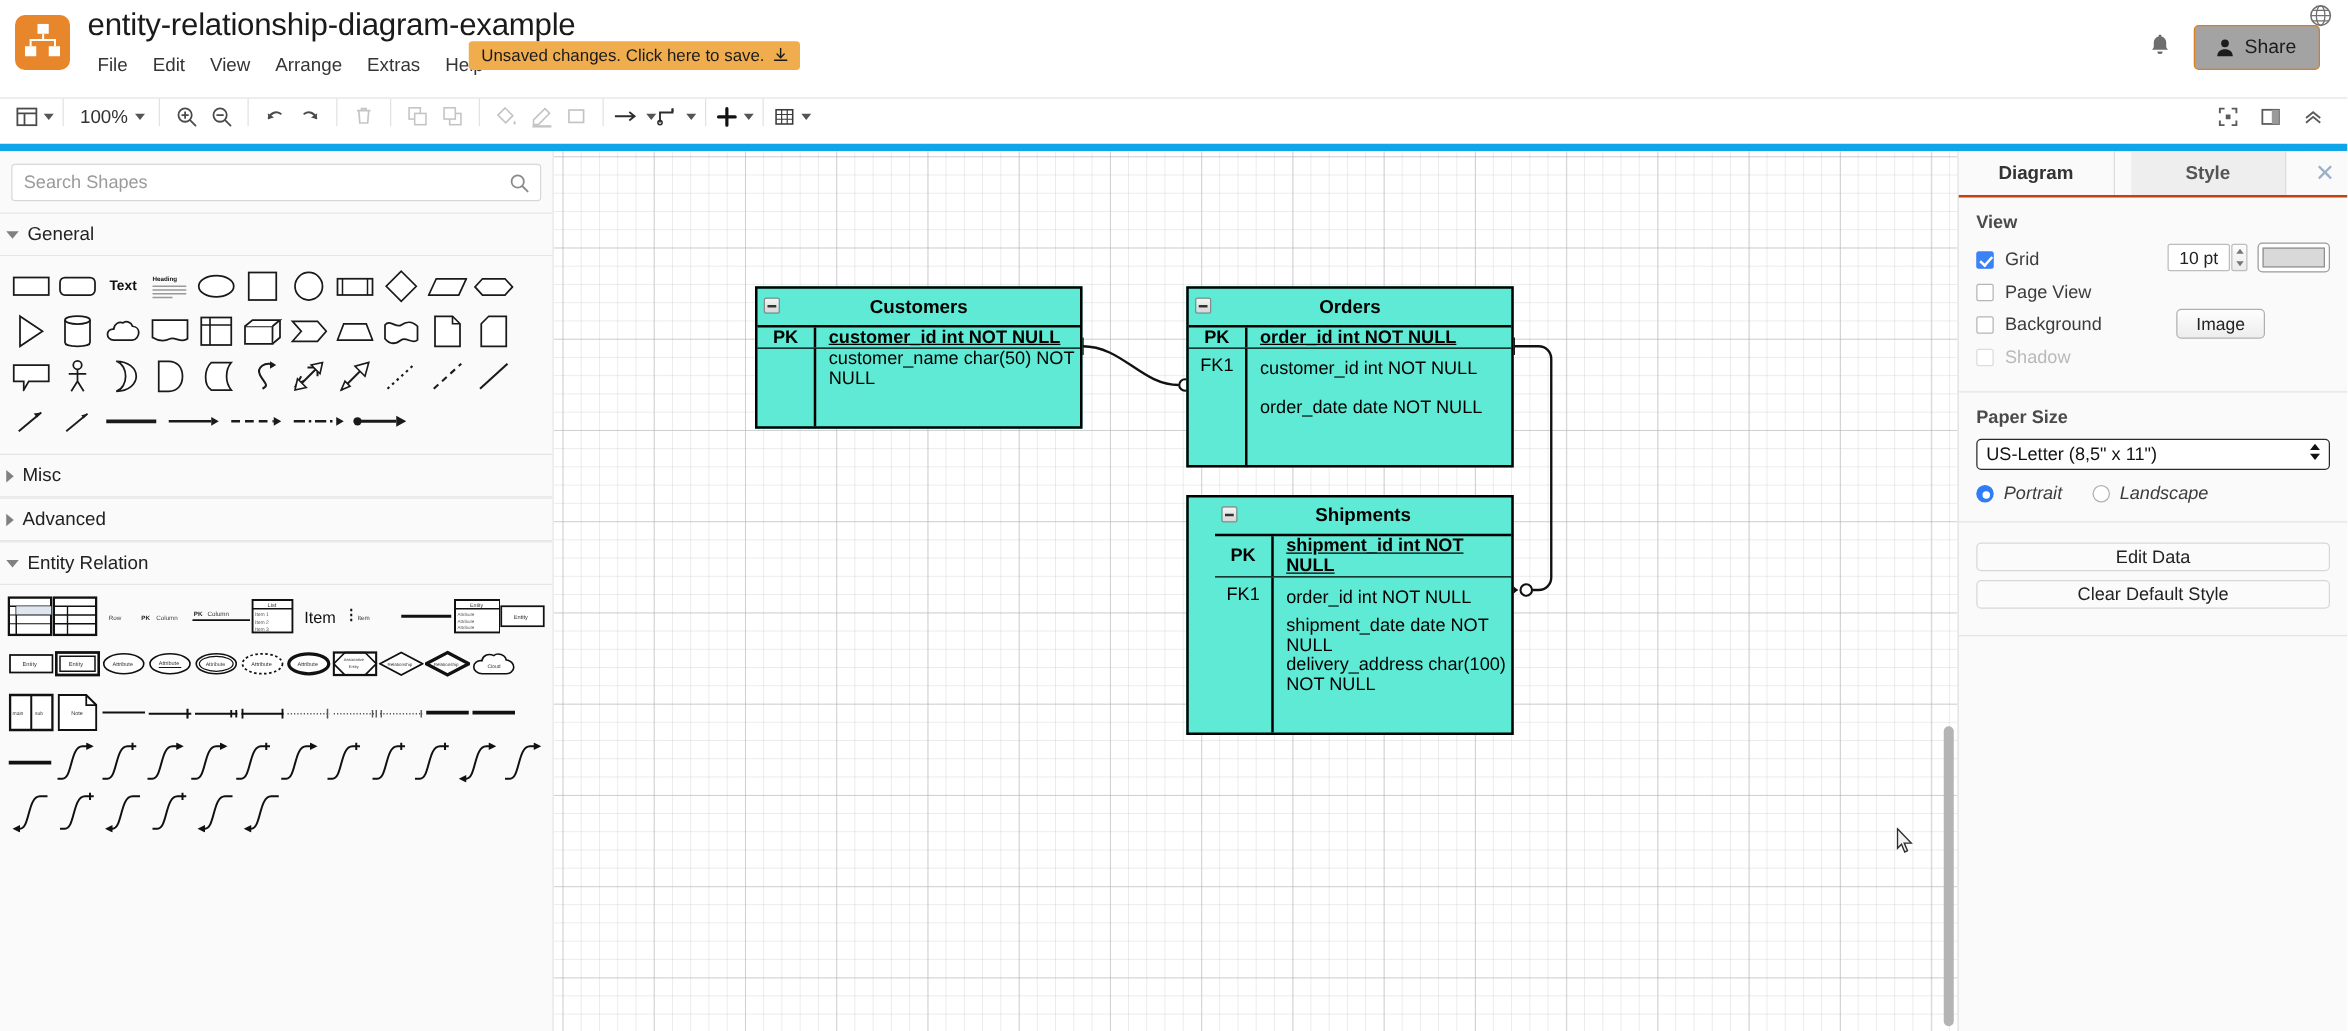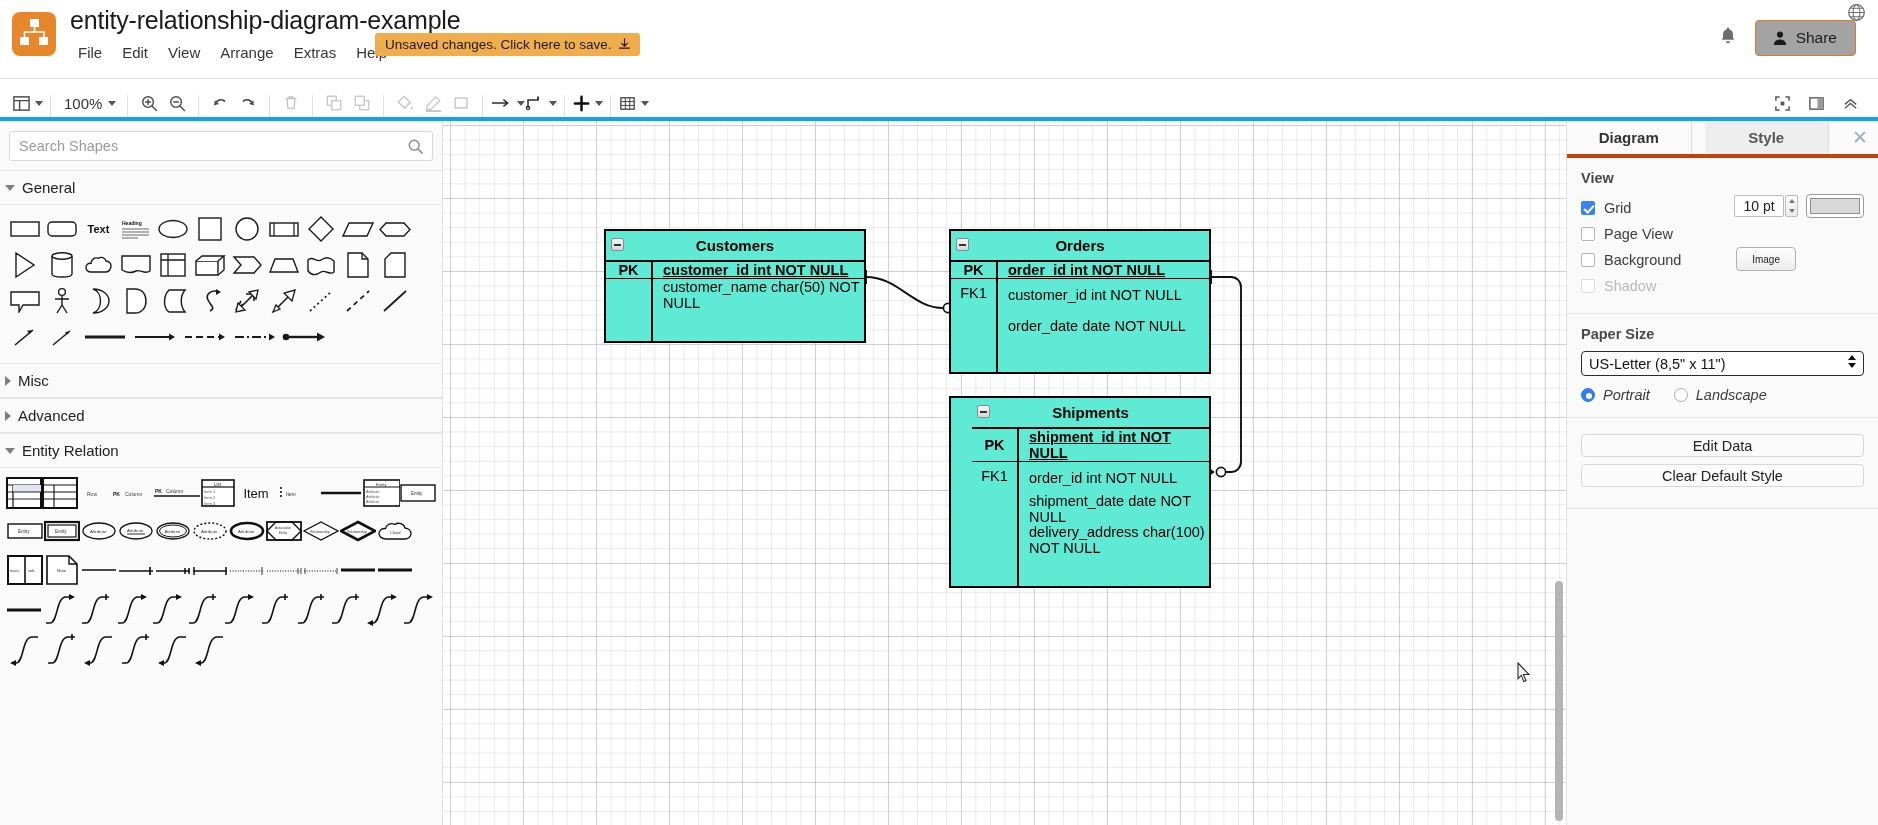--- a/index.html
+++ b/index.html
@@ -44,22 +44,22 @@
     background:#a3a3a3; border:1px solid #d97d25; border-radius:4px;
     display:flex; align-items:center; gap:8px;
     padding:0 18px 0 16px; cursor:pointer;
   }
   .share-btn .lbl { font-size:15.5px; color:#1c1c1c; }
   .globe { position:absolute; right:12px; top:3px; cursor:pointer; }
 
   
   .toolbar {
     position:absolute; left:0; top:79px; width:1878px; height:42px;
-    background:#fff; border-bottom:4px solid #0ea5e9;
-    display:flex; align-items:flex-end;
+    background:#fff; border-bottom:6px solid #0ea5e9;
+    display:flex; align-items:flex-start;
   }
   .tb-btn {
     height:28px; min-width:28px; display:flex; align-items:center;
     justify-content:center; cursor:pointer; border-radius:3px; color:#4a4a4a;
   }
   .tb-btn.dis { opacity:.32; cursor:default; }
   .caret { width:0;height:0;border-left:4px solid transparent;border-right:4px solid transparent;border-top:5px solid #555; margin-left:4px; }
   .tb-sep { width:1px; height:22px; background:#e2e2e2; margin:0 7px; }
   .zoomlabel { font-size:15px; color:#333; padding:0 2px; }
   .tb-right { margin-left:auto; display:flex; align-items:center; gap:6px; padding-right:14px; }
@@ -145,21 +145,21 @@
   .er-grp .line { height:31px; display:flex; align-items:center; padding-left:10px; font-size:14.5px; color:#000; }
   .er-splitrow { display:flex; border-bottom:2px solid #000; }
   .er-splitrow.last { border-bottom:0; }
   .cursor-arrow { position:absolute; left:1074px; top:541px; }
 
   
   .rightpanel {
     position:absolute; left:1566px; top:121px; width:312px; height:704px;
     background:#fafafa; border-left:1px solid #e0e0e0;
   }
-  .rp-tabs { display:flex; height:37px; border-bottom:4px solid #c2410c; position:relative;gap:13px; }
+  .rp-tabs { display:flex; height:37px; border-bottom:2px solid #c2410c; position:relative;gap:13px; }
   .rp-tab {
     flex:1; display:flex; align-items:center; justify-content:center;
     font-size:15px; font-weight:bold; color:#555; cursor:pointer;
     background:#eeeeee; border-right:1px solid #ddd;
   }
   .rp-tab.active { background:#fafafa; color:#333; }
   .rp-close {
     width:36px; display:flex; align-items:center; justify-content:center;
     color:#9ab0c8; font-size:19px; cursor:pointer; background:#fafafa;
   }
@@ -193,24 +193,24 @@
   .spin i { width:0;height:0;border-left:3.5px solid transparent;border-right:3.5px solid transparent; display:block; }
   .spin i.up { border-bottom:4px solid #777; }
   .spin i.dn { border-top:4px solid #777; }
   .gridcolor {
     position:absolute; right:0; top:-1px; width:58px; height:24px;
     border:1px solid #9a9a9a; border-radius:4px; background:#fff;
     padding:3px; cursor:pointer;
   }
   .gridcolor span { display:block; width:100%; height:100%; background:#d9d9d9; border:1px solid #8f8f8f; }
   .btn-sm {
-    position:absolute; right:68px; top:0px; height:24px; padding:0 15px;
+    position:absolute; right:52px; top:0px; height:24px; padding:0 15px;
     border:1px solid #b0b0b0; border-radius:4px;
     background:linear-gradient(#fefefe,#ededed);
-    font-size:10px; color:#222; cursor:pointer;
+    font-size:14px; color:#222; cursor:pointer;
     display:flex; align-items:center; justify-content:center;
   }
   .sel-wrap { position:relative; margin-top:3px; }
   .sel {
     width:100%; height:25px; border:1px solid #2b2b2b; border-radius:4px;
     background:#fff; font-size:14.5px; color:#111;
     padding:0 22px 0 7px; display:flex; align-items:center; cursor:pointer;
   }
   .sel-arrows {
     position:absolute; right:8px; top:4px; display:flex; flex-direction:column;

